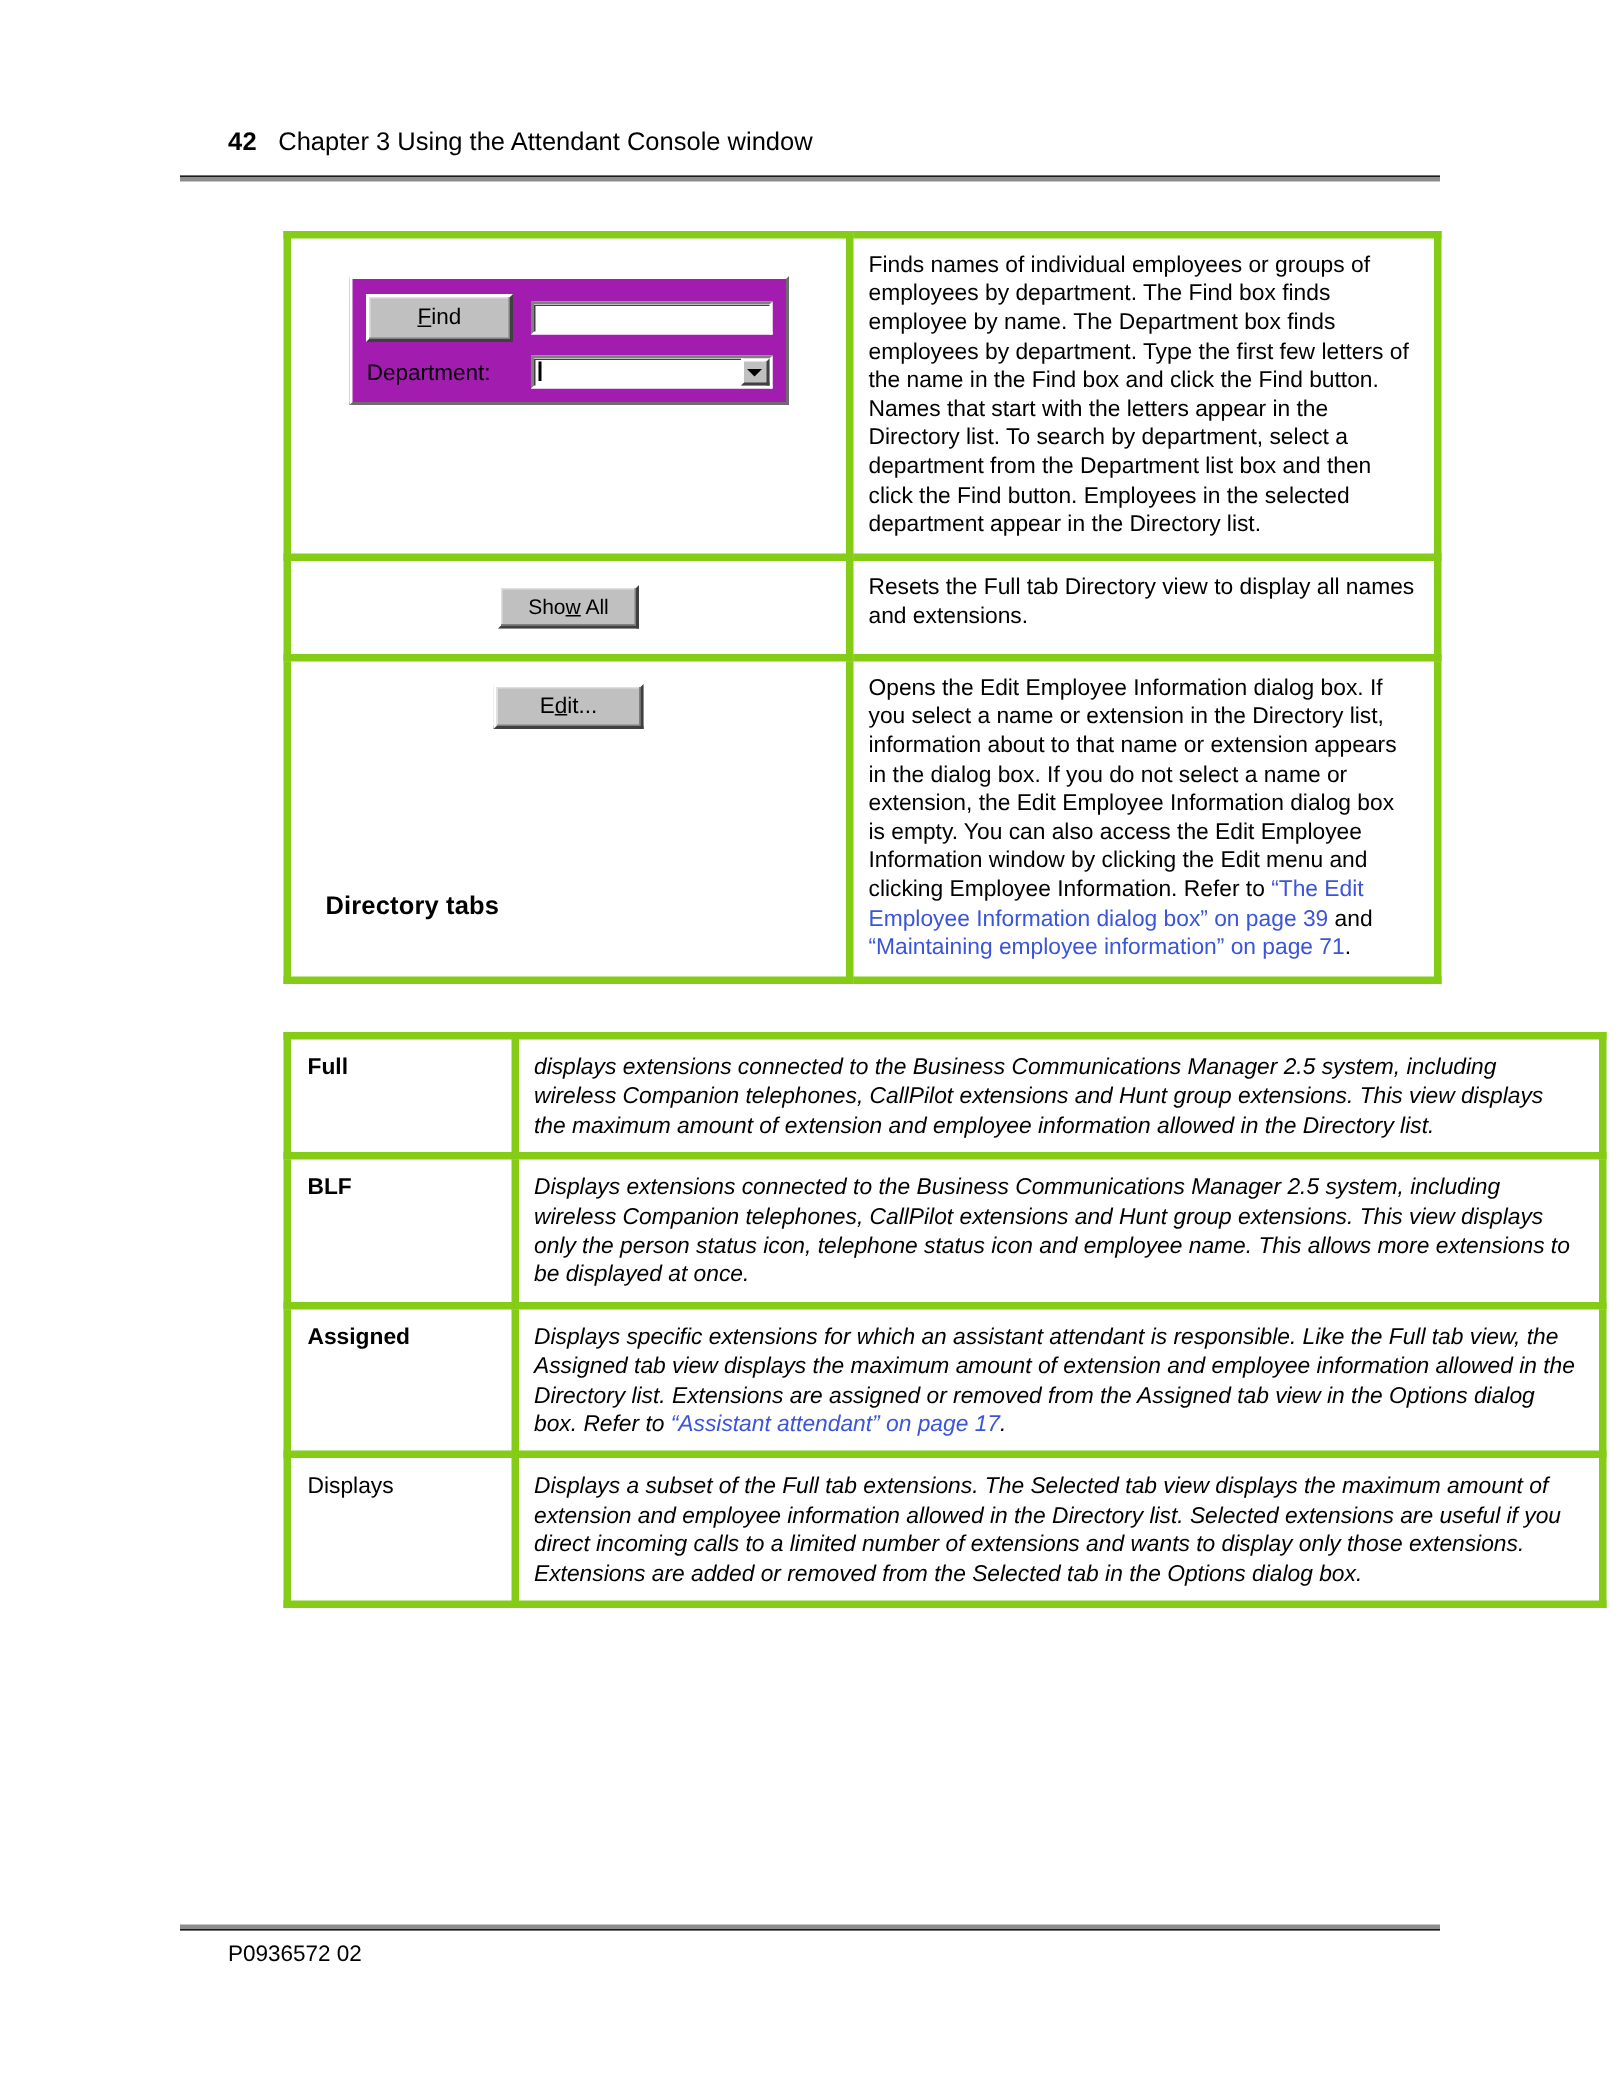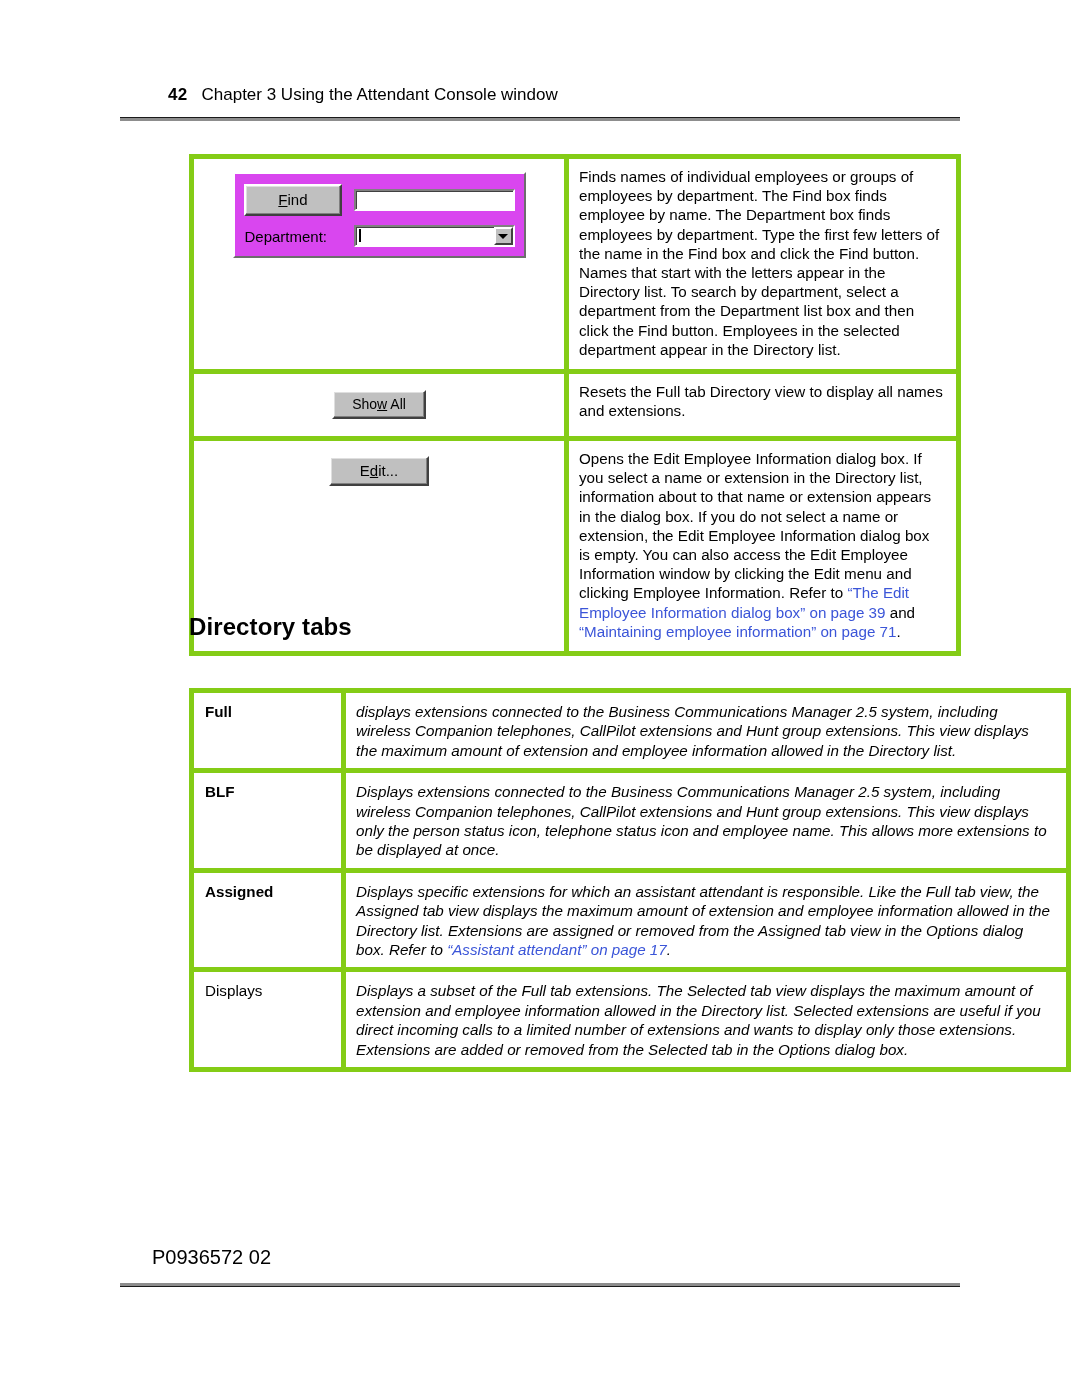--- a/index.html
+++ b/index.html
@@ -24,21 +24,20 @@
     width: 776px;
   }
   .page-header-line {
     font-size: 17px;
     line-height: 22px;
     white-space: nowrap;
   }
   .page-number {
     font-weight: bold;
     letter-spacing: 0.2px;
-    margin-left: 16px;
   }
   .chapter-label {
     font-weight: normal;
   }
   .header-rule {
     position: absolute;
     left: 120px;
     top: 117px;
     width: 840px;
     height: 3px;
@@ -76,29 +75,29 @@
     font-size: 15.2px;
     line-height: 19.2px;
     color: #000;
   }
   .xref {
     color: #3b55d8;
   }
 
   
   .win-panel {
-    background: #d946ef;
+    background: #a21caf;
     border-top: 2px solid #ffffff;
     border-left: 2px solid #ffffff;
     border-right: 2px solid #6d6d6d;
     border-bottom: 2px solid #6d6d6d;
     width: 293px;
     padding: 10px 9px 9px 9px;
     box-sizing: border-box;
-    margin: 4px auto;
+    margin: 16px auto;
   }
   .win-row {
     display: flex;
     align-items: center;
   }
   .win-row.second {
     margin-top: 9px;
   }
   .win-btn {
     background: #c0c0c0;
@@ -180,24 +179,25 @@
     min-height: 42px;
   }
   #showall-button { width: 94px; font-size: 14px; padding: 5px 0 6px 0; text-align: center; }
   #edit-button { width: 100px; font-size: 15px; padding: 5px 0 6px 0; }
   .accel { text-decoration: underline; }
 
   
   #section-heading {
     position: absolute;
     left: 189px;
-    top: 613px;
-    font-size: 24px;
+    top: 594px;
+    font-size: 17px;
     font-weight: bold;
     letter-spacing: 0.1px;
+    padding-left: 28px;
   }
 
   
   #table-tabs {
     left: 189px;
     top: 663px;
     width: 882px;
     margin-top: 25px;
   }
   #table-tabs td.term-cell {
@@ -222,22 +222,22 @@
     left: 120px;
     top: 1283px;
     width: 840px;
     height: 3px;
     background: #8d8d8d;
     border-bottom: 1px solid #1a1a1a;
   }
   #footer-text {
     position: absolute;
     left: 152px;
-    top: 1246px;
-    font-size: 20px;
+    top: 1294px;
+    font-size: 15px;
   }
 </style>
 </head>
 <body>
 
 <div class="page-header">
   <div class="page-header-line">
     <span class="page-number">42</span><span>&nbsp;&nbsp;&nbsp;</span><span class="chapter-label">Chapter 3  Using the Attendant Console window</span>
   </div>
 </div>

